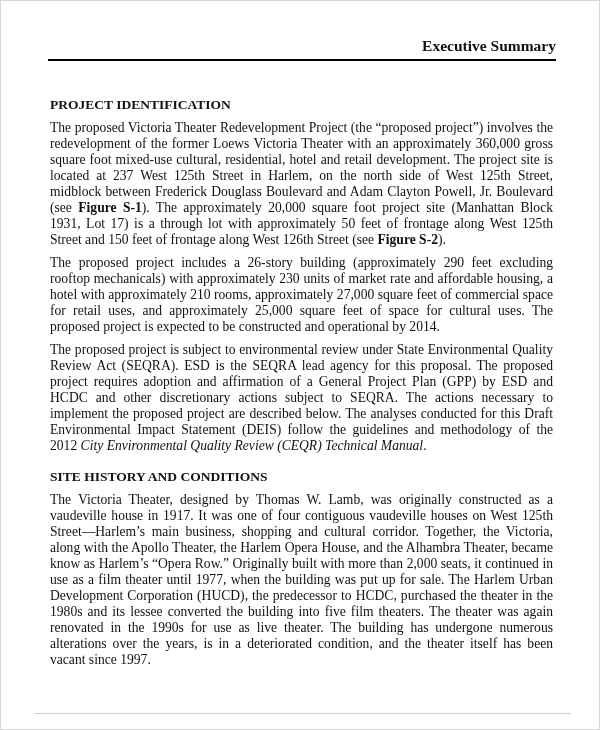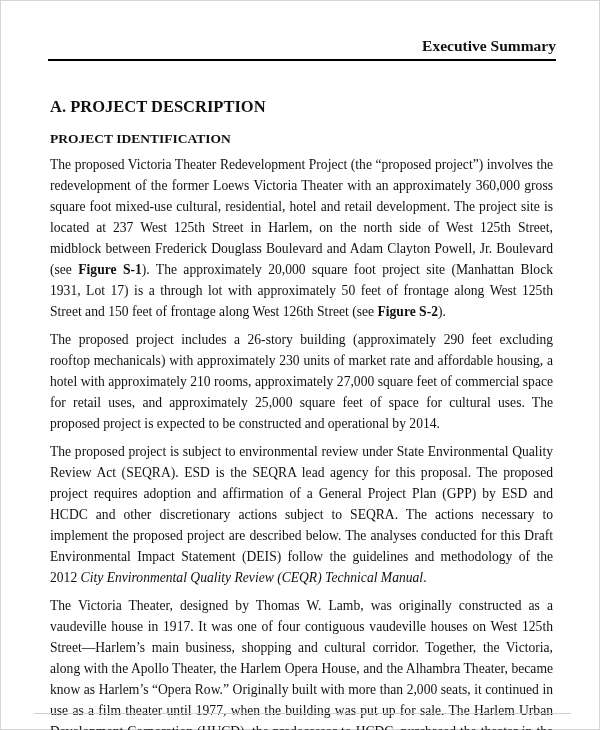--- a/index.html
+++ b/index.html
@@ -27,49 +27,49 @@
   .content {
     position: absolute; left: 49px; top: 96px; width: 503px;
   }
   h1 {
     font-size: 16.5px; font-weight: bold; margin: 0 0 14px 0;
   }
   h2 {
     font-size: 13.5px; font-weight: bold; margin: 0 0 7px 0;
   }
   p {
-    font-size: 13.6px; line-height: 21px;
+    font-size: 13.6px; line-height: 16px;
     text-align: justify; margin: 0 0 7px 0;
   }
   .sec2 { margin-top: 15px; }
   .footer-rule {
     position: absolute; left: 33px; top: 712px; width: 537px;
     border-top: 1px solid #cfcfcf;
   }
   b { font-weight: bold; }
   i { }
 </style>
 </head>
 <body>
 
 <div class="page">
   <div class="header">
     <span class="header-title">Executive Summary</span>
   </div>
 
   <div class="content">
-    <h1>A. PROJECT DESCRIPTION</h1>
 
     <h2>PROJECT IDENTIFICATION</h2>
 
     <p><span>The proposed Victoria Theater Redevelopment Project (the “proposed project”) involves the redevelopment of the former Loews Victoria Theater with an approximately 360,000 gross square foot mixed-use cultural, residential, hotel and retail development. The project site is located at 237 West 125th Street in Harlem, on the north side of West 125th Street, midblock between Frederick Douglass Boulevard and Adam Clayton Powell, Jr. Boulevard (see </span><b>Figure S-1</b><span>). The approximately 20,000 square foot project site (Manhattan Block 1931, Lot 17) is a through lot with approximately 50 feet of frontage along West 125th Street and 150 feet of frontage along West 126th Street (see </span><b>Figure S-2</b><span>).</span></p>
 
 
     <p>The proposed project includes a 26-story building (approximately 290 feet excluding rooftop mechanicals) with approximately 230 units of market rate and affordable housing, a hotel with approximately 210 rooms, approximately 27,000 square feet of commercial space for retail uses, and approximately 25,000 square feet of space for cultural uses. The proposed project is expected to be constructed and operational by 2014.</p>
 
     <p><span>The proposed project is subject to environmental review under State Environmental Quality Review Act (SEQRA). ESD is the SEQRA lead agency for this proposal. The proposed project requires adoption and affirmation of a General Project Plan (GPP) by ESD and HCDC and other discretionary actions subject to SEQRA. The actions necessary to implement the proposed project are described below. The analyses conducted for this Draft Environmental Impact Statement (DEIS) follow the guidelines and methodology of the 2012 </span><i>City Environmental Quality Review (CEQR) Technical Manual</i><span>.</span></p>
 
+    <h2 class="sec2">SITE HISTORY AND CONDITIONS</h2>
 
     <p>The Victoria Theater, designed by Thomas W. Lamb, was originally constructed as a vaudeville house in 1917. It was one of four contiguous vaudeville houses on West 125th Street—Harlem’s main business, shopping and cultural corridor. Together, the Victoria, along with the Apollo Theater, the Harlem Opera House, and the Alhambra Theater, became know as Harlem’s “Opera Row.” Originally built with more than 2,000 seats, it continued in use as a film theater until 1977, when the building was put up for sale. The Harlem Urban Development Corporation (HUCD), the predecessor to HCDC, purchased the theater in the 1980s and its lessee converted the building into five film theaters. The theater was again renovated in the 1990s for use as live theater. The building has undergone numerous alterations over the years, is in a deteriorated condition, and the theater itself has been vacant since 1997.</p>
   </div>
 
   <div class="footer-rule"></div>
 </div>
 
 </body></html>

